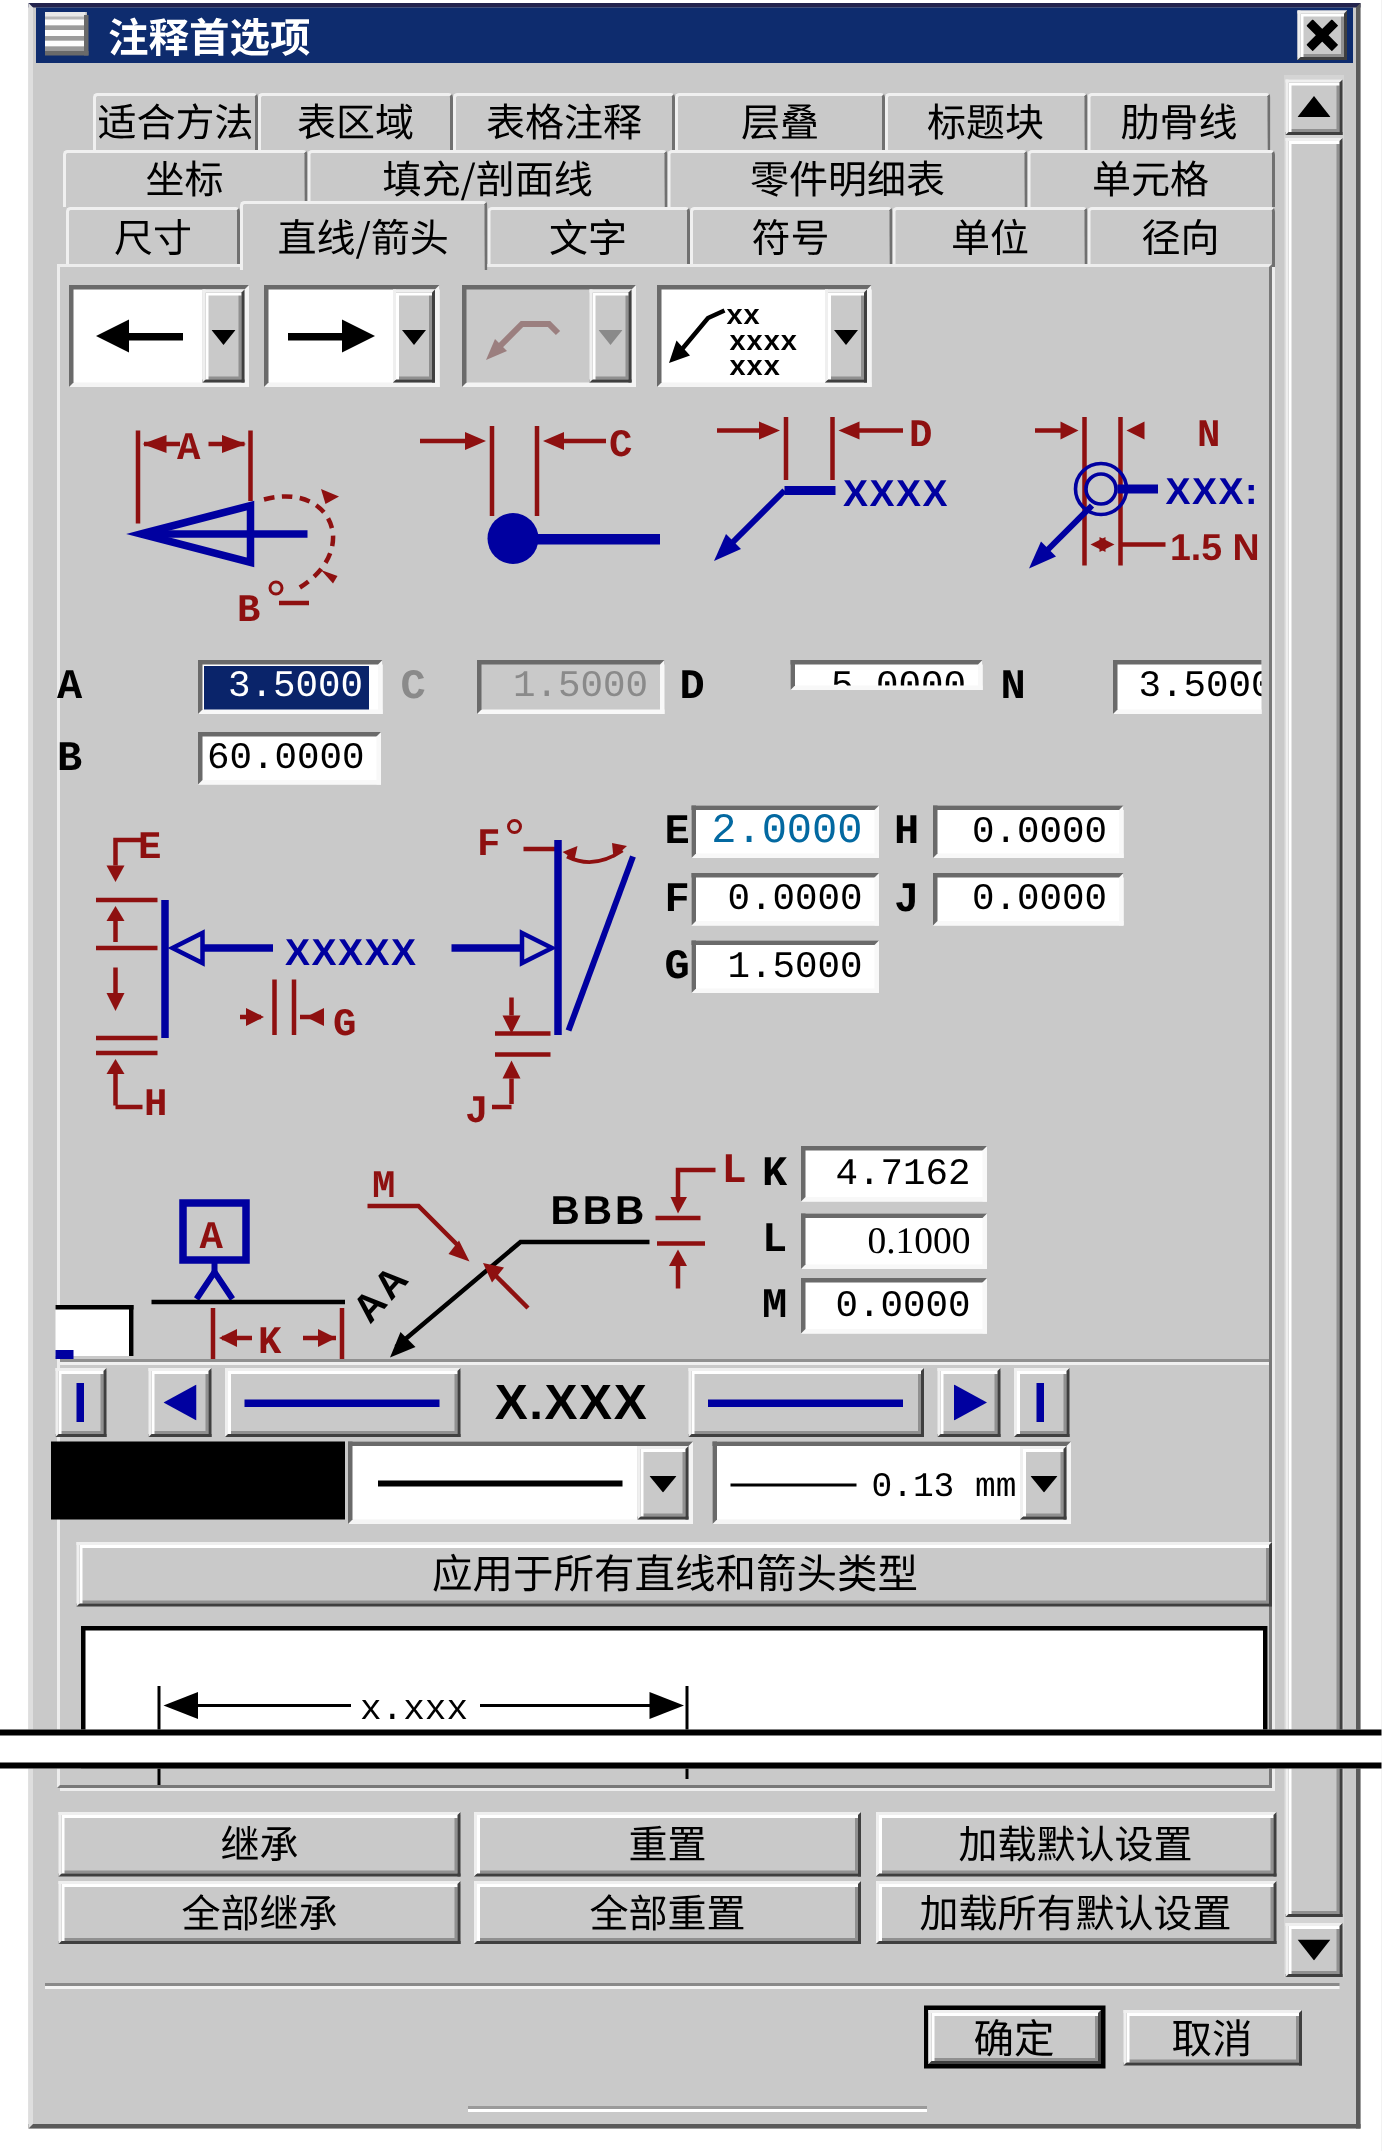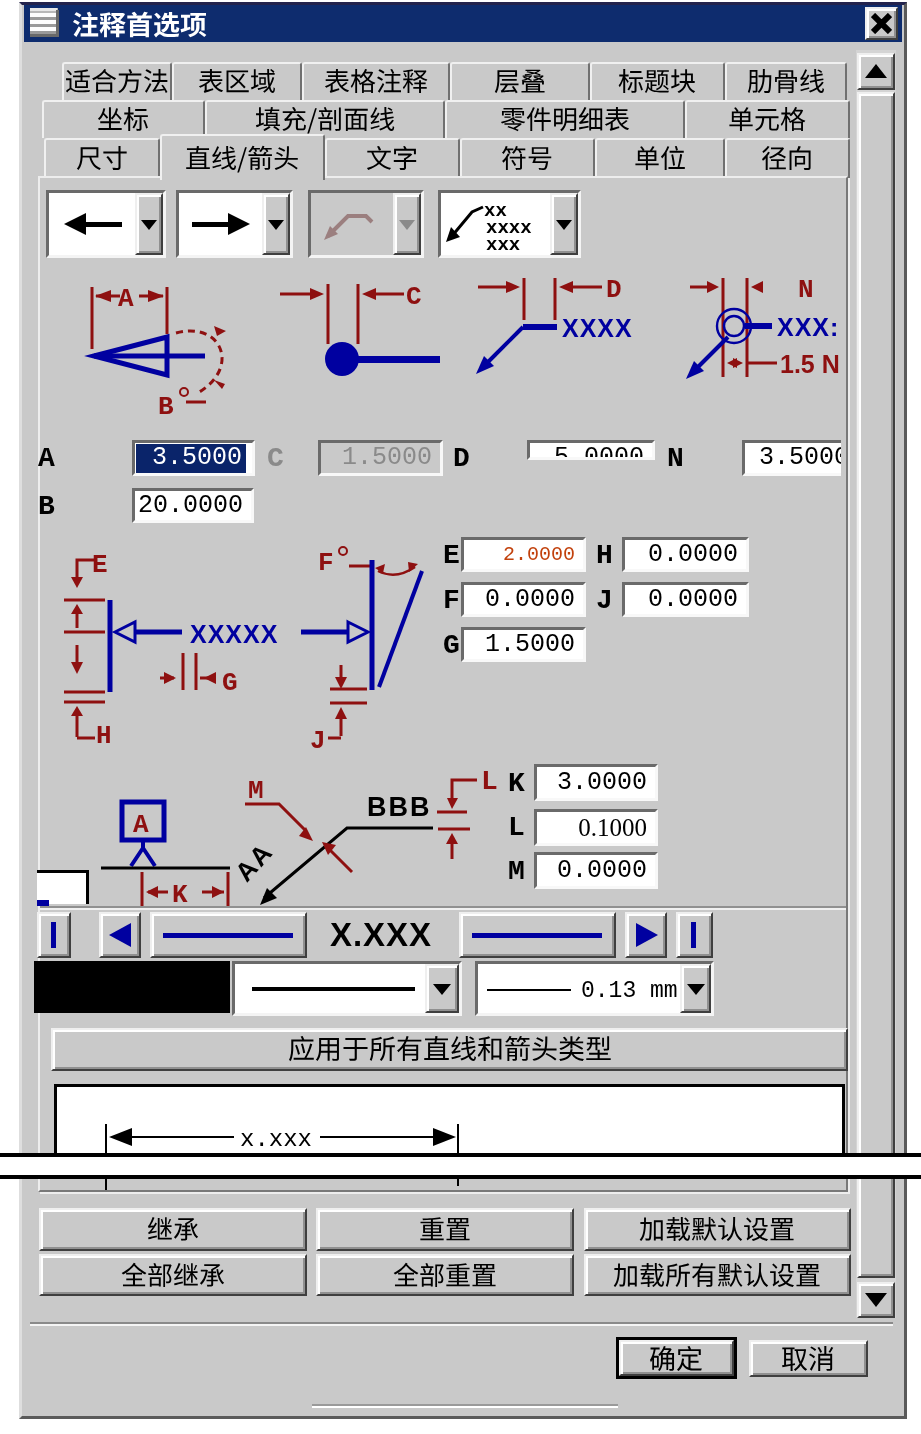--- a/index.html
+++ b/index.html
@@ -481,45 +481,45 @@
 <div class="abs mono" style="left:453px;top:443px;font-size:28px;font-weight:bold;color:#000;">D</div>
 
 <div class="abs" style="left:527px;top:440px;width:128px;height:20px;border:3px solid;border-color:#6a6a6a #f8f8f8 #f8f8f8 #6a6a6a;background:#fff;color:#000;text-align:right;font-family:Liberation Mono,monospace;font-size:25px;line-height:30px;padding-right:8px;overflow:hidden;white-space:nowrap;">5.0000</div>
 
 <div class="abs mono" style="left:667px;top:443px;font-size:28px;font-weight:bold;color:#000;">N</div>
 
 <div class="abs" style="left:742px;top:440px;width:99px;height:36px;border:3px solid;border-color:#6a6a6a #f8f8f8 #f8f8f8 #6a6a6a;border-right:none;background:#fff;color:#000;text-align:left;font-family:Liberation Mono,monospace;font-size:25px;line-height:30px;padding-left:14px;overflow:hidden;white-space:nowrap;">3.5000</div>
 
 <div class="abs mono" style="left:38px;top:491px;font-size:28px;font-weight:bold;color:#000;">B</div>
 
-<div class="abs" style="left:132px;top:488px;width:122px;height:35px;border:3px solid;border-color:#6a6a6a #f8f8f8 #f8f8f8 #6a6a6a;background:#fff;color:#000;text-align:right;font-family:Liberation Mono,monospace;font-size:25px;line-height:29px;padding-right:8px;overflow:hidden;white-space:nowrap;">20.0000</div>
+<div class="abs" style="left:132px;top:488px;width:122px;height:35px;border:3px solid;border-color:#6a6a6a #f8f8f8 #f8f8f8 #6a6a6a;background:#fff;color:#000;text-align:right;font-family:Liberation Mono,monospace;font-size:25px;line-height:29px;padding-right:8px;overflow:hidden;white-space:nowrap;">60.0000</div>
 
 <div class="abs mono" style="left:443px;top:540px;font-size:28px;font-weight:bold;color:#000;">E</div>
 
-<div class="abs" style="left:461px;top:537px;width:125px;height:35px;border:3px solid;border-color:#6a6a6a #f8f8f8 #f8f8f8 #6a6a6a;background:#fff;color:#c2410c;text-align:right;font-family:Liberation Mono,monospace;font-size:20px;line-height:29px;padding-right:8px;overflow:hidden;white-space:nowrap;">2.0000</div>
+<div class="abs" style="left:461px;top:537px;width:125px;height:35px;border:3px solid;border-color:#6a6a6a #f8f8f8 #f8f8f8 #6a6a6a;background:#fff;color:#0369a1;text-align:right;font-family:Liberation Mono,monospace;font-size:28px;line-height:29px;padding-right:8px;overflow:hidden;white-space:nowrap;">2.0000</div>
 
 <div class="abs mono" style="left:596px;top:540px;font-size:28px;font-weight:bold;color:#000;">H</div>
 
 <div class="abs" style="left:622px;top:537px;width:127px;height:35px;border:3px solid;border-color:#6a6a6a #f8f8f8 #f8f8f8 #6a6a6a;background:#fff;color:#000;text-align:right;font-family:Liberation Mono,monospace;font-size:25px;line-height:29px;padding-right:8px;overflow:hidden;white-space:nowrap;">0.0000</div>
 
 <div class="abs mono" style="left:443px;top:585px;font-size:28px;font-weight:bold;color:#000;">F</div>
 
 <div class="abs" style="left:461px;top:582px;width:125px;height:35px;border:3px solid;border-color:#6a6a6a #f8f8f8 #f8f8f8 #6a6a6a;background:#fff;color:#000;text-align:right;font-family:Liberation Mono,monospace;font-size:25px;line-height:29px;padding-right:8px;overflow:hidden;white-space:nowrap;">0.0000</div>
 
 <div class="abs mono" style="left:596px;top:585px;font-size:28px;font-weight:bold;color:#000;">J</div>
 
 <div class="abs" style="left:622px;top:582px;width:127px;height:35px;border:3px solid;border-color:#6a6a6a #f8f8f8 #f8f8f8 #6a6a6a;background:#fff;color:#000;text-align:right;font-family:Liberation Mono,monospace;font-size:25px;line-height:29px;padding-right:8px;overflow:hidden;white-space:nowrap;">0.0000</div>
 
 <div class="abs mono" style="left:443px;top:630px;font-size:28px;font-weight:bold;color:#000;">G</div>
 
 <div class="abs" style="left:461px;top:627px;width:125px;height:35px;border:3px solid;border-color:#6a6a6a #f8f8f8 #f8f8f8 #6a6a6a;background:#fff;color:#000;text-align:right;font-family:Liberation Mono,monospace;font-size:25px;line-height:29px;padding-right:8px;overflow:hidden;white-space:nowrap;">1.5000</div>
 
 <div class="abs mono" style="left:508px;top:768px;font-size:28px;font-weight:bold;color:#000;">K</div>
 
-<div class="abs" style="left:534px;top:764px;width:124px;height:37px;border:3px solid;border-color:#6a6a6a #f8f8f8 #f8f8f8 #6a6a6a;background:#fff;color:#000;text-align:right;font-family:Liberation Mono,monospace;font-size:25px;line-height:31px;padding-right:8px;overflow:hidden;white-space:nowrap;">3.0000</div>
+<div class="abs" style="left:534px;top:764px;width:124px;height:37px;border:3px solid;border-color:#6a6a6a #f8f8f8 #f8f8f8 #6a6a6a;background:#fff;color:#000;text-align:right;font-family:Liberation Mono,monospace;font-size:25px;line-height:31px;padding-right:8px;overflow:hidden;white-space:nowrap;">4.7162</div>
 
 <div class="abs mono" style="left:508px;top:812px;font-size:28px;font-weight:bold;color:#000;">L</div>
 
 <div class="abs" style="left:534px;top:809px;width:124px;height:37px;border:3px solid;border-color:#6a6a6a #f8f8f8 #f8f8f8 #6a6a6a;background:#fff;color:#000;text-align:right;font-family:Liberation Serif, serif;font-size:25px;line-height:31px;padding-right:8px;overflow:hidden;white-space:nowrap;">0.1000</div>
 
 <div class="abs mono" style="left:508px;top:856px;font-size:28px;font-weight:bold;color:#000;">M</div>
 
 <div class="abs" style="left:534px;top:852px;width:124px;height:37px;border:3px solid;border-color:#6a6a6a #f8f8f8 #f8f8f8 #6a6a6a;background:#fff;color:#000;text-align:right;font-family:Liberation Mono,monospace;font-size:25px;line-height:31px;padding-right:8px;overflow:hidden;white-space:nowrap;">0.0000</div>
 
 <div class="abs mono" style="left:481px;top:766px;font-size:28px;font-weight:bold;color:#8e1010;">L</div>

